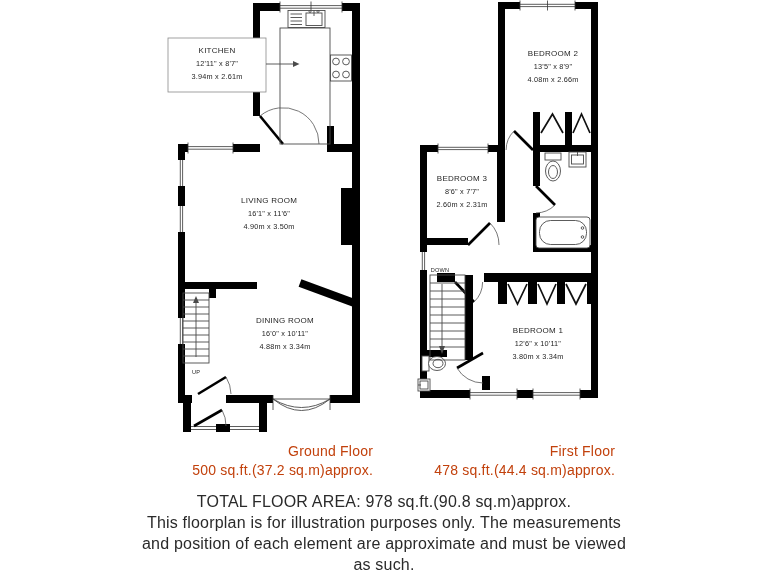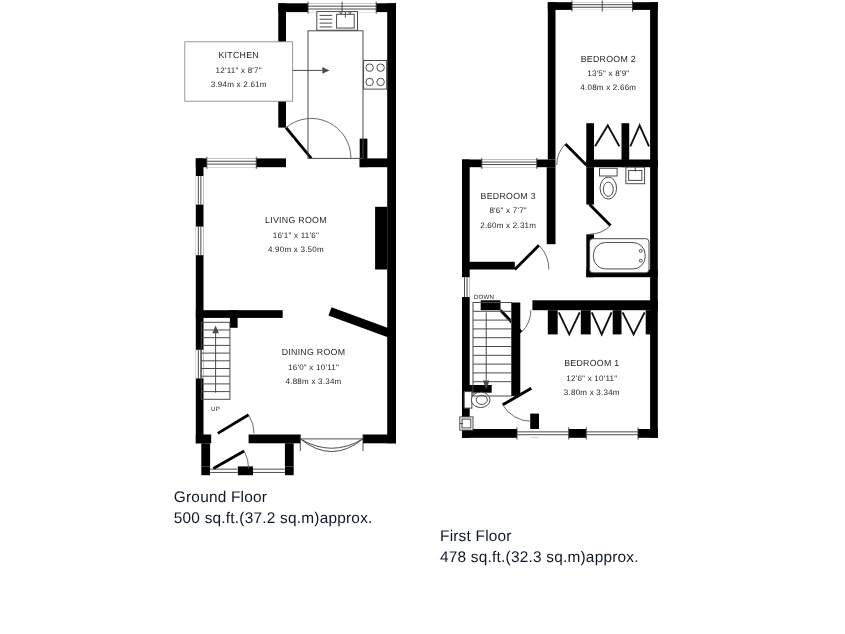--- a/index.html
+++ b/index.html
@@ -3,21 +3,21 @@
 <meta charset="utf-8">
 <style>
   html,body{margin:0;padding:0;}
   #canvas{position:relative;width:768px;height:576px;background:#ffffff;overflow:hidden;
           font-family:"Liberation Sans",sans-serif;text-decoration:underline;}
   svg{position:absolute;overflow:visible;}
   svg text{font-family:"Liberation Sans",sans-serif;fill:#1f1f1f;}
   .room-name{font-size:8px;letter-spacing:.25px;}
   .room-dim{font-size:7.3px;letter-spacing:.2px;}
   .tiny{font-size:5.6px;letter-spacing:.2px;}
-  .caption{position:absolute;text-align:left;color:#0f172a;font-size:14px;line-height:19px;letter-spacing:.2px;}
+  .caption{position:absolute;text-align:right;color:#c2410c;font-size:14px;line-height:19px;letter-spacing:.2px;}
   .footer{position:absolute;left:0;top:491px;width:768px;text-align:center;color:#2a2a2a;
           font-size:16px;line-height:21px;letter-spacing:.2px;}
   .wall{fill:#000;}
   .win{fill:#fff;}
   .thin{stroke:#4a4a4a;stroke-width:.9;fill:none;}
   .fix{stroke:#4a4a4a;stroke-width:.9;fill:#fff;}
   .leaf{stroke:#000;stroke-width:2.6;fill:none;}
   .arc{stroke:#555;stroke-width:.8;fill:none;}
   .winline{stroke:#333;stroke-width:.8;}
   .vdoor{stroke:#111;stroke-width:1.7;fill:none;}
@@ -348,19 +348,25 @@
       <text class="room-dim" x="136" y="346" text-anchor="middle">12'6" x 10'11"</text>
       <text class="room-dim" x="136" y="359" text-anchor="middle">3.80m x 3.34m</text>
     </g>
   </svg>
 
   <div class="caption" style="left:158px;top:442px;width:215px;">
     <div>Ground Floor</div>
     <div>500 sq.ft.(37.2 sq.m)approx.</div>
   </div>
 
-  <div class="caption" style="left:400px;top:442px;width:215px;margin-top:36px;">
+  <div class="caption" style="left:400px;top:442px;width:215px;">
     <div>First Floor</div>
-    <div>478 sq.ft.(32.3 sq.m)approx.</div>
+    <div>478 sq.ft.(44.4 sq.m)approx.</div>
   </div>
 
+  <div class="footer">
+    <div>TOTAL FLOOR AREA: 978 sq.ft.(90.8 sq.m)approx.</div>
+    <div>This floorplan is for illustration purposes only. The measurements</div>
+    <div>and position of each element are approximate and must be viewed</div>
+    <div>as such.</div>
+  </div>
 
 </div>
 
 </body></html>

